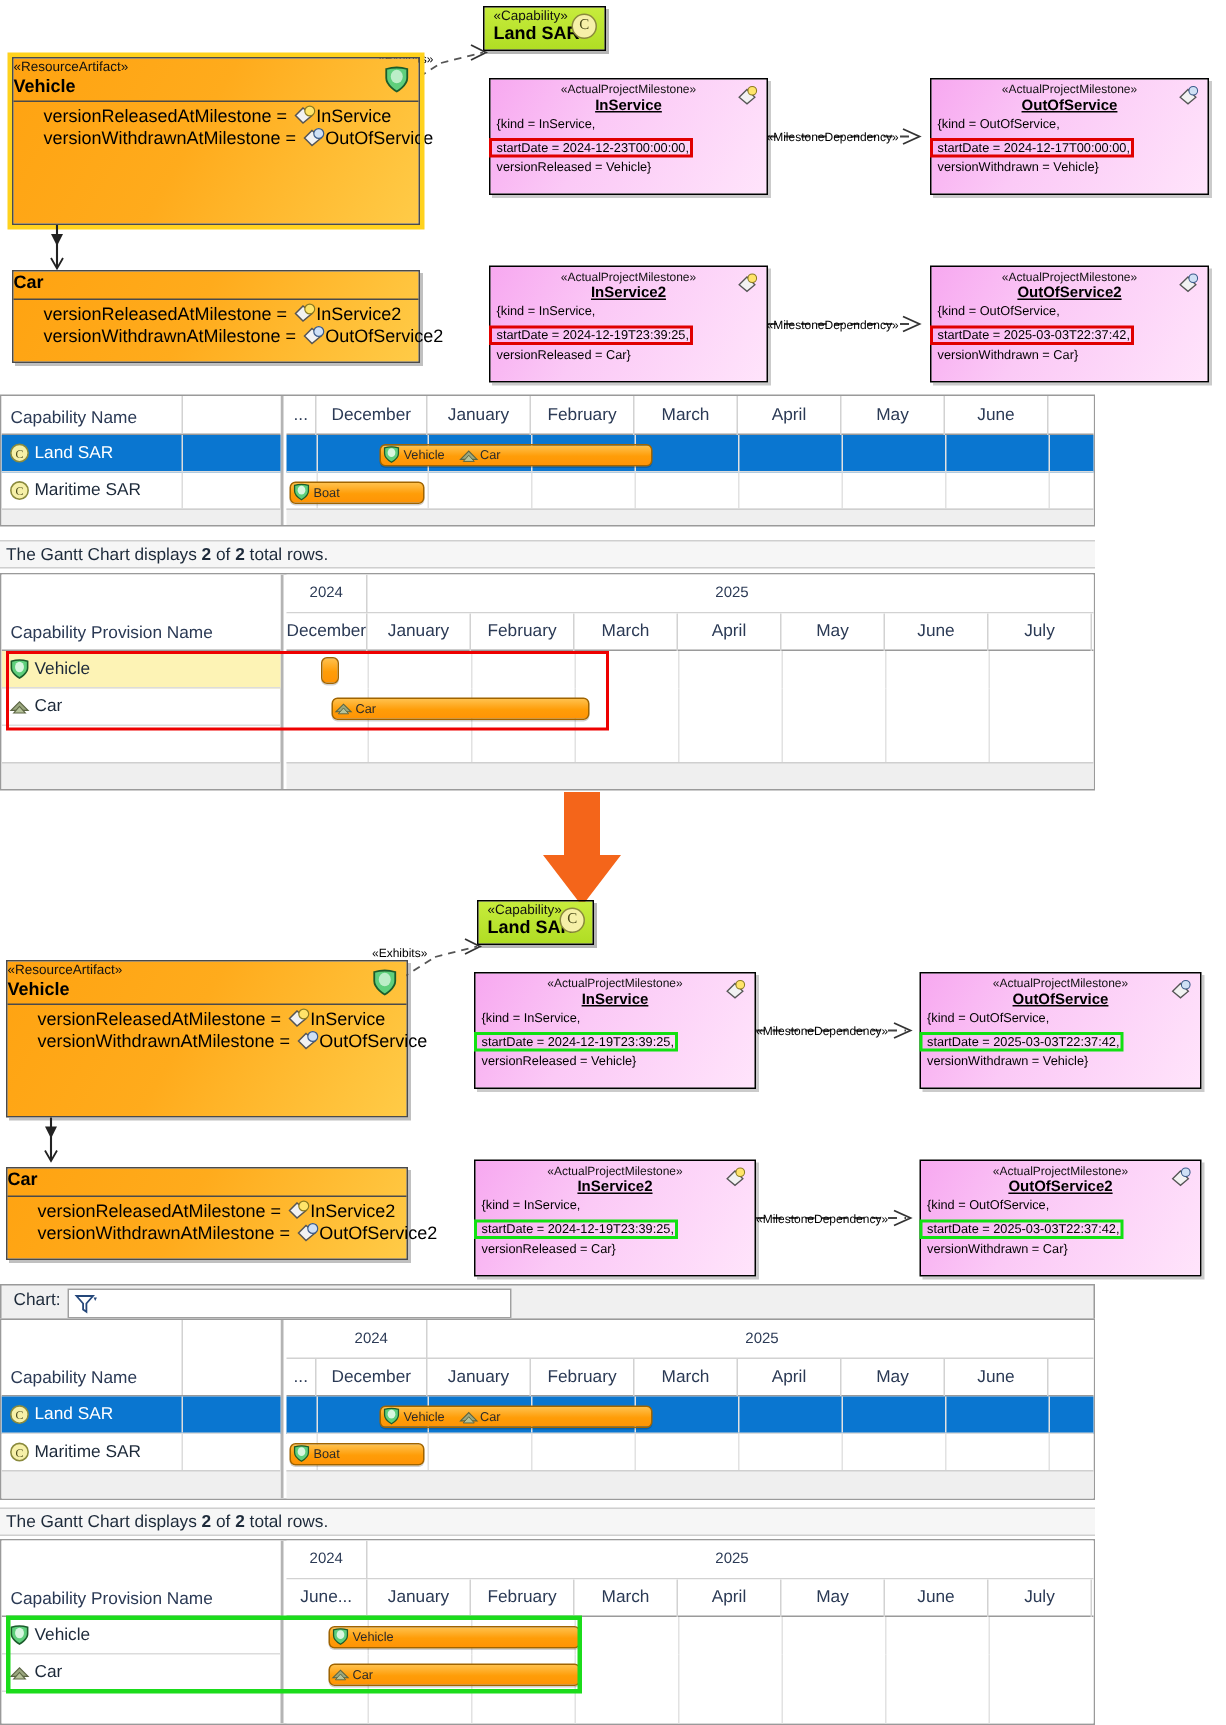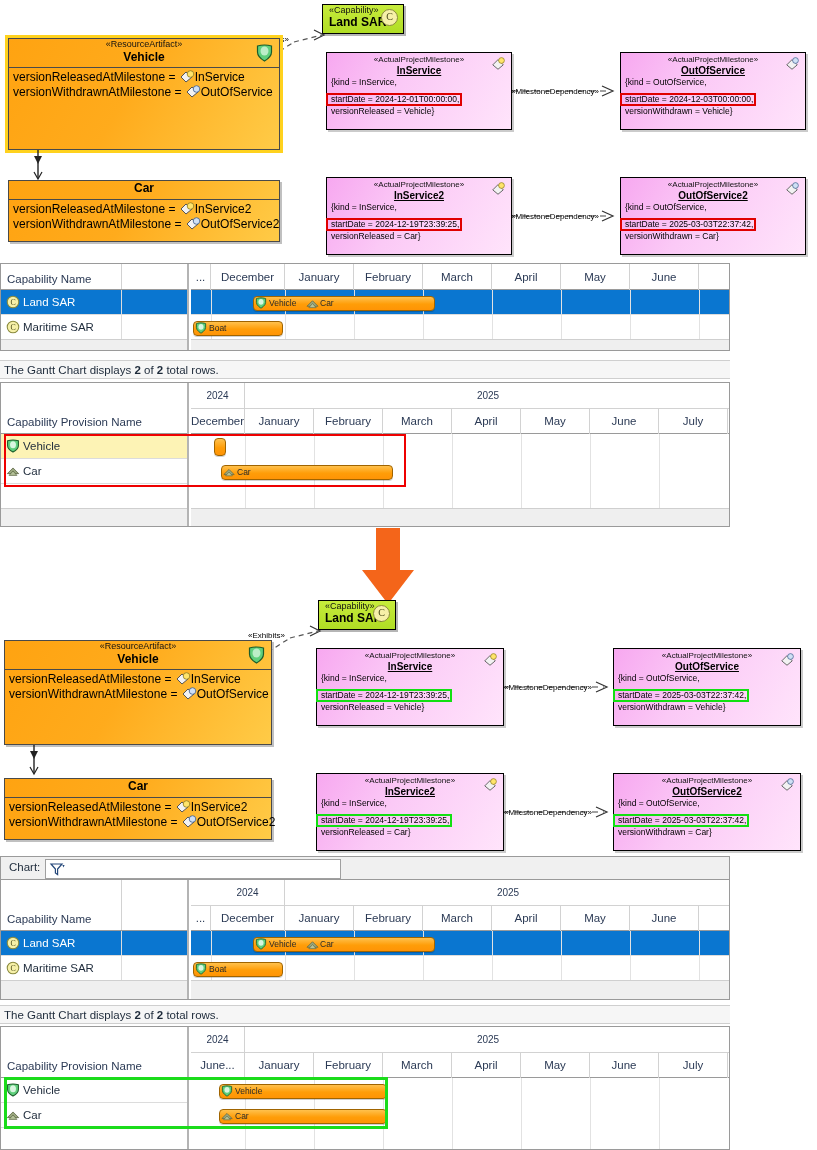--- a/index.html
+++ b/index.html
@@ -13,24 +13,24 @@
   .cap-stereo{font-size:9px;color:#111;text-align:left;padding-left:6px;line-height:11px;}
   .cap-name{font-size:12px;font-weight:bold;color:#000;text-align:left;padding-left:6px;line-height:13px;}
   .cap-icon{position:absolute;right:5px;top:4px;width:15px;height:15px;border-radius:50%;
      border:1px solid #8a8a3c;background:#f6f0a8;font-size:10px;line-height:14px;text-align:center;
      color:#4a4a1a;font-family:"Liberation Serif",serif;}
 
   .res-box{box-sizing:border-box;border:1px solid #4a4a4a;
      background:linear-gradient(120deg,#ffa311 0%,#ffab1c 45%,#ffcb47 100%);
      box-shadow:2px 2px 0 rgba(130,130,130,.5);}
   .res-box.sel{outline:3px solid #ffd21e;outline-offset:0px;}
-  .res-head{position:relative;border-bottom:1px solid #4a4a4a;text-align:center;}
+  .res-head{position:relative;border-bottom:1px solid #4a4a4a;}
   .res-stereo{font-size:9px;color:#111;line-height:11px;}
   .res-name{font-size:12px;font-weight:bold;color:#000;line-height:14px;}
-  .res-attrs{padding:2px 3px 2px 4px;}
+  .res-attrs{padding:2px 3px 2px 20px;}
   .attr-line{font-size:12px;color:#000;line-height:15px;white-space:nowrap;}
 
   .ms-box{box-sizing:border-box;border:1px solid #000;
      background:linear-gradient(120deg,#f7a8f0 0%,#fbc9f6 40%,#ffe4fb 100%);
      box-shadow:2px 2px 0 rgba(140,140,140,.45);}
   .ms-stereo{font-size:8px;color:#111;text-align:center;line-height:10px;margin-top:2px;}
   .ms-name{font-size:10px;font-weight:bold;color:#000;text-align:center;line-height:12px;
      text-decoration:underline;}
   .ms-line{font-size:8.5px;color:#000;line-height:11px;padding-left:4px;white-space:nowrap;}
   .ms-line.hl-red{outline:2px solid #e00000;outline-offset:-1px;display:inline-block;padding-right:2px;}
@@ -146,33 +146,33 @@
           <circle cx="11.5" cy="4" r="3.3" fill="#cfe0f5" stroke="#3a5a8a" stroke-width=".8"></circle>
         </svg><span>OutOfService2</span>
     </div>
   </div>
 </div>
 
 <div class="ms-box abs" style="left:326px;top:52px;width:186px;height:78px;">
   <div class="ms-stereo">«ActualProjectMilestone»</div>
   <div class="ms-name">InService</div>
   <div class="ms-line">{kind = InService,</div>
-  <div class="ms-line hl-red">startDate = 2024-12-01T00:00:00,</div>
+  <div class="ms-line hl-red">startDate = 2024-12-23T00:00:00,</div>
   <div class="ms-line">versionReleased = Vehicle}</div>
   <svg class="ms-icon" viewBox="0 0 16 16">
       <polygon points="2,9 8,3 14,9 8,14" fill="#f2f2f2" stroke="#555" stroke-width="1"></polygon>
       <circle cx="12" cy="4" r="3.3" fill="#ffe46a" stroke="#8a7a20" stroke-width=".8"></circle>
     </svg>
 </div>
 
 <div class="ms-box abs" style="left:620px;top:52px;width:186px;height:78px;">
   <div class="ms-stereo">«ActualProjectMilestone»</div>
   <div class="ms-name">OutOfService</div>
   <div class="ms-line">{kind = OutOfService,</div>
-  <div class="ms-line hl-red">startDate = 2024-12-03T00:00:00,</div>
+  <div class="ms-line hl-red">startDate = 2024-12-17T00:00:00,</div>
   <div class="ms-line">versionWithdrawn = Vehicle}</div>
   <svg class="ms-icon" viewBox="0 0 16 16">
       <polygon points="2,9 8,3 14,9 8,14" fill="#f2f2f2" stroke="#555" stroke-width="1"></polygon>
       <circle cx="12" cy="4" r="3.3" fill="#cfe0f5" stroke="#3a5a8a" stroke-width=".8"></circle>
     </svg>
 </div>
 
 <svg class="abs" style="left:512px;top:82px;width:110px;height:18px;">
   <line x1="0" y1="9" x2="98" y2="9" stroke="#444" stroke-width="1.2" stroke-dasharray="6,5"></line>
   <path d="M90,4 L101,9 L90,14" fill="none" stroke="#333" stroke-width="1.2"></path>

